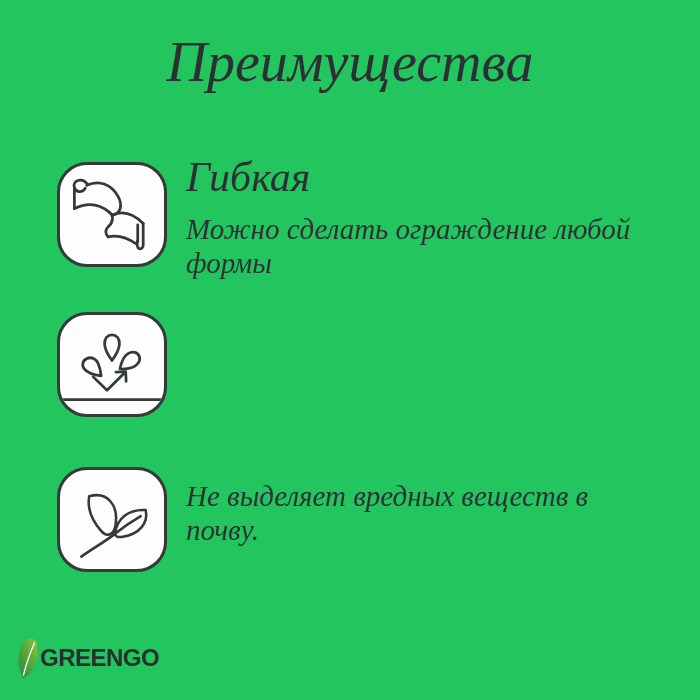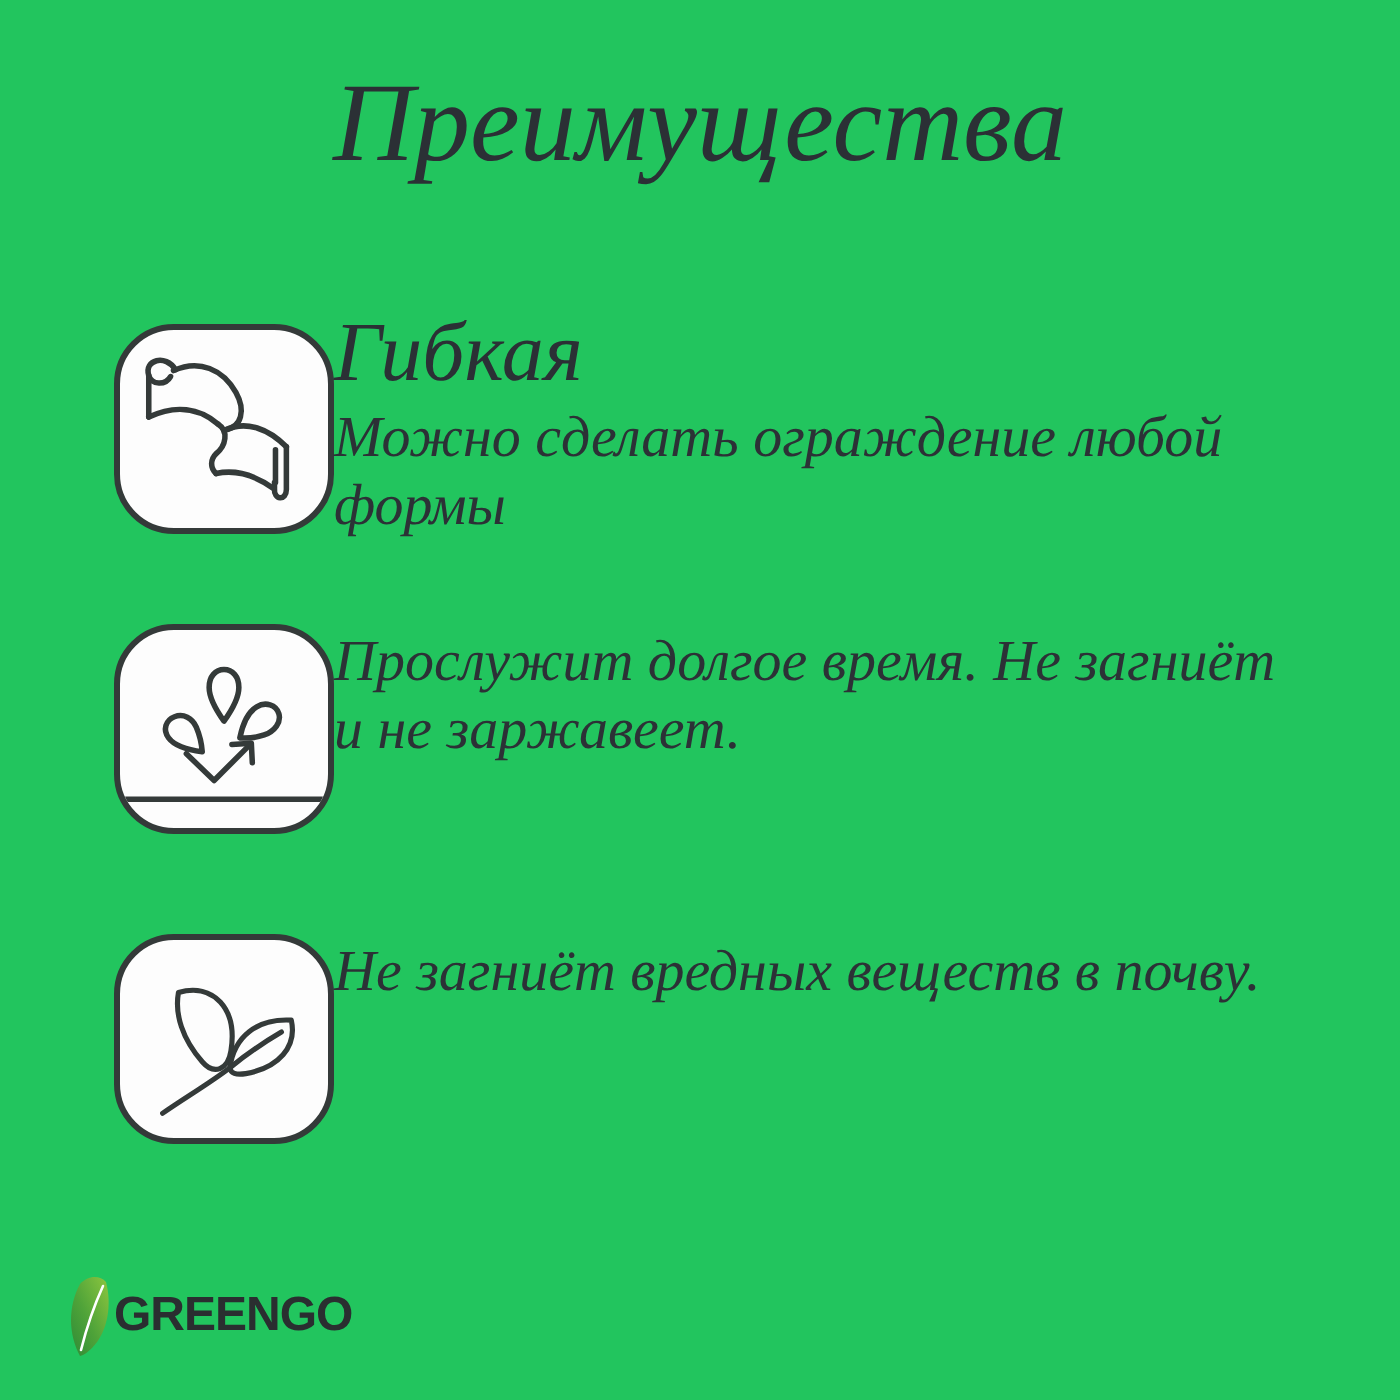--- a/index.html
+++ b/index.html
@@ -19,20 +19,21 @@
     font-size:56px;
     font-style:italic;
     font-weight:normal;
     color:#2b3035;
   }
   .row{
     position:absolute;
     left:57px;
     width:610px;
     display:flex;
+    gap:19px;
     align-items:flex-start;
   }
   .r1{top:162px}
   .r2{top:312px}
   .r3{top:467px}
   .icon-box{
     flex:0 0 auto;
     width:110px;height:105px;
     box-sizing:border-box;
     background:#fdfdfd;
@@ -44,28 +45,28 @@
   .feat{padding-top:0;}
   .feat h2{
     margin:-8px 0 0 0;
     font-size:42px;
     font-style:italic;
     font-weight:normal;
     line-height:1.1;
     color:#2b3035;
   }
   .feat .body{
-    margin-top:2px;
+    margin-top:12px;
     font-size:29px;
     font-style:italic;
     line-height:1.18;
   }
   .logo{
     position:absolute;
-    left:32px;top:637px;
+    left:15px;top:637px;
     height:42px;
     display:flex;
     align-items:center;
   }
   .logo .leaf{width:27px;height:42px;}
   .logo .name{
     font-family:"Liberation Sans", sans-serif;
     font-weight:700;
     font-size:24px;
     letter-spacing:-0.5px;
@@ -111,41 +112,37 @@
           <path d="M52.5,46 C47.5,39 45,33.5 45,29 C45,23.5 48.2,20 52.5,20 C56.8,20 60,23.5 60,29 C60,33.5 57.5,39 52.5,46 Z"></path>
           <path d="M41.5,61.5 C33.5,60.5 27.5,58.5 24.5,54.5 C21.5,50.5 23,45.5 27.5,43.8 C32,42 36.5,44.5 38.5,49 C40.2,53 41.2,57 41.5,61.5 Z"></path>
           <path d="M60.5,54.5 C62,47 64.5,41.5 69,38.8 C73.5,36 78.8,37.8 80.2,42.2 C81.5,46.6 78.2,51 72.8,53 C68.8,54.4 64.8,54.8 60.5,54.5 Z"></path>
           <path d="M33.5,62.5 L47.5,76 L66,57.5"></path>
           <path d="M56.5,57.8 L66.3,57.2 L66.8,67"></path>
           <path d="M3,85.5 L102,85.5"></path>
         </g>
       </svg>
     </div>
     <div class="feat">
-      <div class="body">
-        <div>Прослужит долгое время. Не загниёт</div>
-        <div>и не заржавеет.</div>
-      </div>
     </div>
   </section>
 
   <section class="row r3">
     <div class="icon-box">
       <svg viewBox="0 0 105 100">
         <g fill="none" stroke="#343a39" stroke-width="2.6" stroke-linecap="round" stroke-linejoin="round">
           <path d="M29.5,26.5 C47,21.5 59.5,34.5 56,56 C54.5,65.5 47.5,68.5 41.5,61.5 C31.5,50 27.5,37.5 29.5,26.5 Z"></path>
           <path d="M55.5,64.5 C57.5,49 69,39.5 86.5,40.5 C89.5,54 80,64.5 63.5,67.5 C58.5,68.3 55.8,67.3 55.5,64.5 Z"></path>
           <path d="M21.5,87.5 C33,79.5 45,72.5 55.5,64.5"></path>
           <path d="M55.5,64.5 C64,57.5 73,51.5 81.5,46.5"></path>
         </g>
       </svg>
     </div>
     <div class="feat">
       <div class="body">
-        <div>Не загниёт вредных веществ в почву.</div>
+        <div>Не выделяет вредных веществ в почву.</div>
       </div>
     </div>
   </section>
 
   <div class="logo">
     <svg class="leaf" viewBox="0 0 27 42">
       <defs>
         <linearGradient id="leafGrad" x1="1" y1="0" x2="0" y2="1">
           <stop offset="0" stop-color="#8dc63f"></stop>
           <stop offset="0.55" stop-color="#4fa339"></stop>

